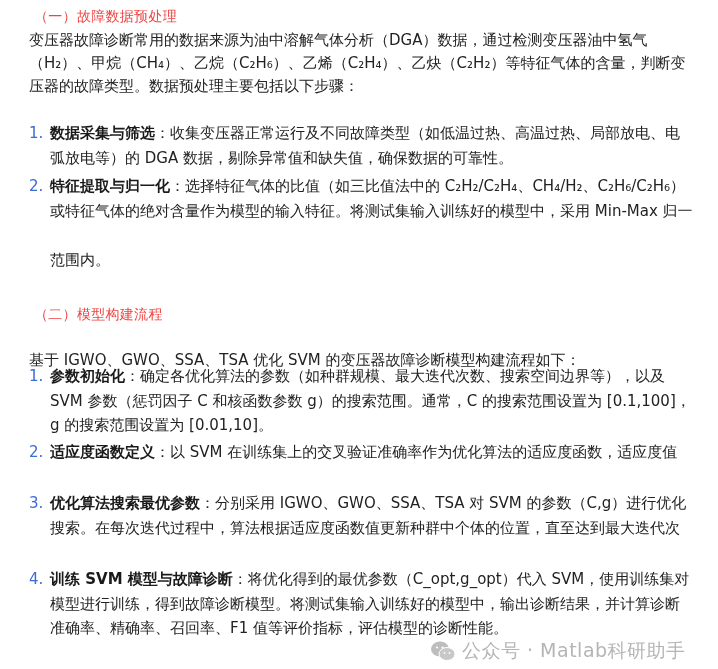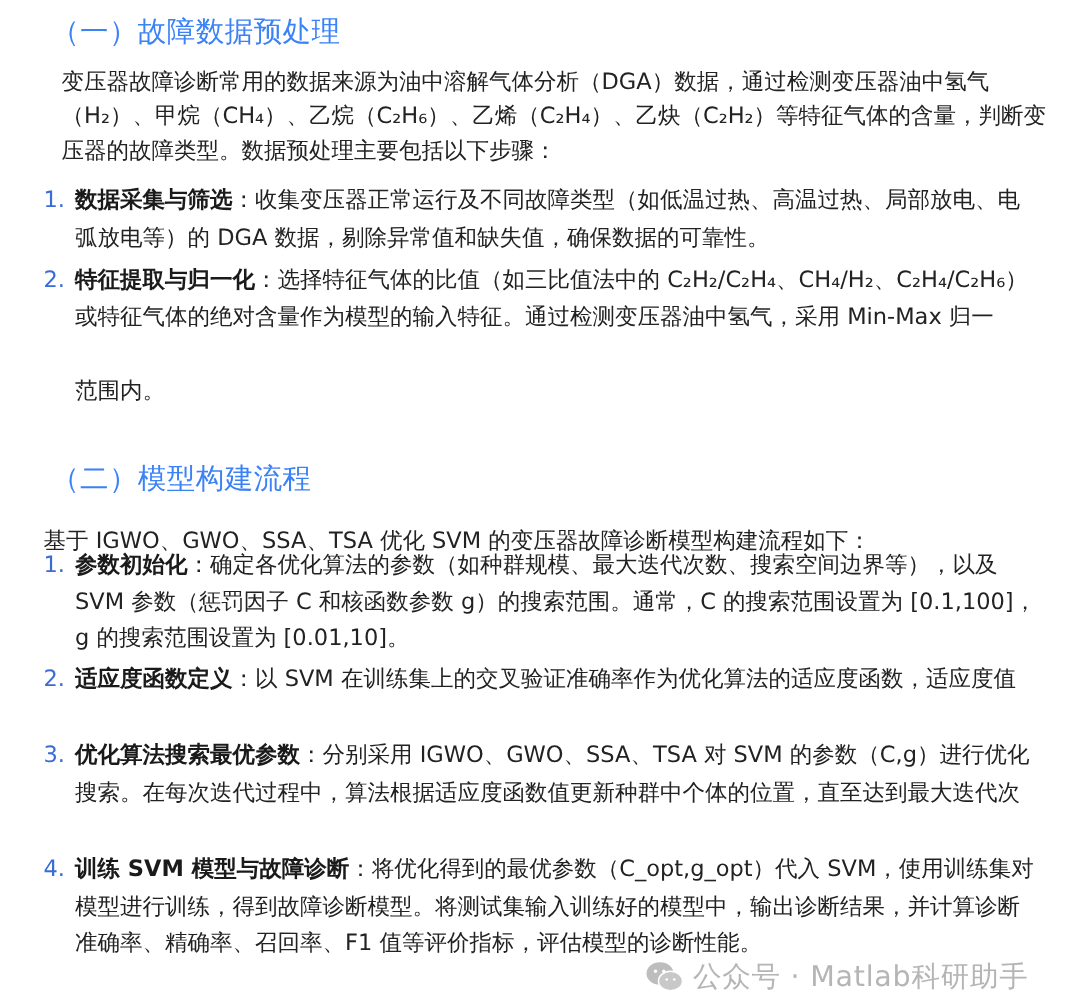--- a/index.html
+++ b/index.html
@@ -4,21 +4,21 @@
 <style>
   html, body { margin: 0; padding: 0; background: #ffffff; }
   body {
     width: 718px; height: 669px; overflow: hidden; position: relative;
     font-family: "DejaVu Sans", "Liberation Sans", sans-serif;
     color: #1f1f1f;
   }
   .page { position: absolute; left: 0; top: 0; width: 718px; }
   .heading {
     position: absolute; left: 34px;
-    font-size: 19px; color: #3b82f6; font-weight: normal;
+    font-size: 14px; color: #ef4444; font-weight: normal;
     letter-spacing: 0.3px;
   }
   .para {
     position: absolute; left: 29px; width: 670px;
     font-size: 15px; line-height: 23px; color: #222222;
   }
   .item {
     position: absolute; left: 29px; width: 668px;
     font-size: 15px; line-height: 24.5px; color: #222222;
   }
@@ -35,39 +35,39 @@
   }
   .wm-icon { width: 26px; height: 22px; }
 </style>
 </head>
 <body>
 
 <div class="page">
 
   <div class="heading" style="top:8px;">（一）故障数据预处理</div>
 
-  <div class="para" style="top:43px;margin-left:12px;">
+  <div class="para" style="top:29px;">
     <div>变压器故障诊断常用的数据来源为油中溶解气体分析（DGA）数据，通过检测变压器油中氢气</div>
     <div>（H₂）、甲烷（CH₄）、乙烷（C₂H₆）、乙烯（C₂H₄）、乙炔（C₂H₂）等特征气体的含量，判断变</div>
     <div>压器的故障类型。数据预处理主要包括以下步骤：</div>
   </div>
 
   <div class="item" style="top:121px;">
     <span class="num">1.</span>
     <span class="body">
       <span class="lead">数据采集与筛选</span><span>：收集变压器正常运行及不同故障类型（如低温过热、高温过热、局部放电、电</span><br>
       <span>弧放电等）的 DGA 数据，剔除异常值和缺失值，确保数据的可靠性。</span>
     </span>
   </div>
 
   <div class="item" style="top:174px;">
     <span class="num">2.</span>
     <span class="body">
-      <span class="lead">特征提取与归一化</span><span>：选择特征气体的比值（如三比值法中的 C₂H₂/C₂H₄、CH₄/H₂、C₂H₄/C₂H₆）</span><br>
-      <span>或特征气体的绝对含量作为模型的输入特征。通过检测变压器油中氢气，采用 Min-Max 归一</span><br>
+      <span class="lead">特征提取与归一化</span><span>：选择特征气体的比值（如三比值法中的 C₂H₂/C₂H₄、CH₄/H₂、C₂H₆/C₂H₆）</span><br>
+      <span>或特征气体的绝对含量作为模型的输入特征。将测试集输入训练好的模型中，采用 Min-Max 归一</span><br>
       <br>
       <span>范围内。</span>
     </span>
   </div>
 
   <div class="heading" style="top:306px;">（二）模型构建流程</div>
 
   <div class="para" style="top:333px;margin-top:16px;">基于 IGWO、GWO、SSA、TSA 优化 SVM 的变压器故障诊断模型构建流程如下：</div>
 
   <div class="item" style="top:364px;">

